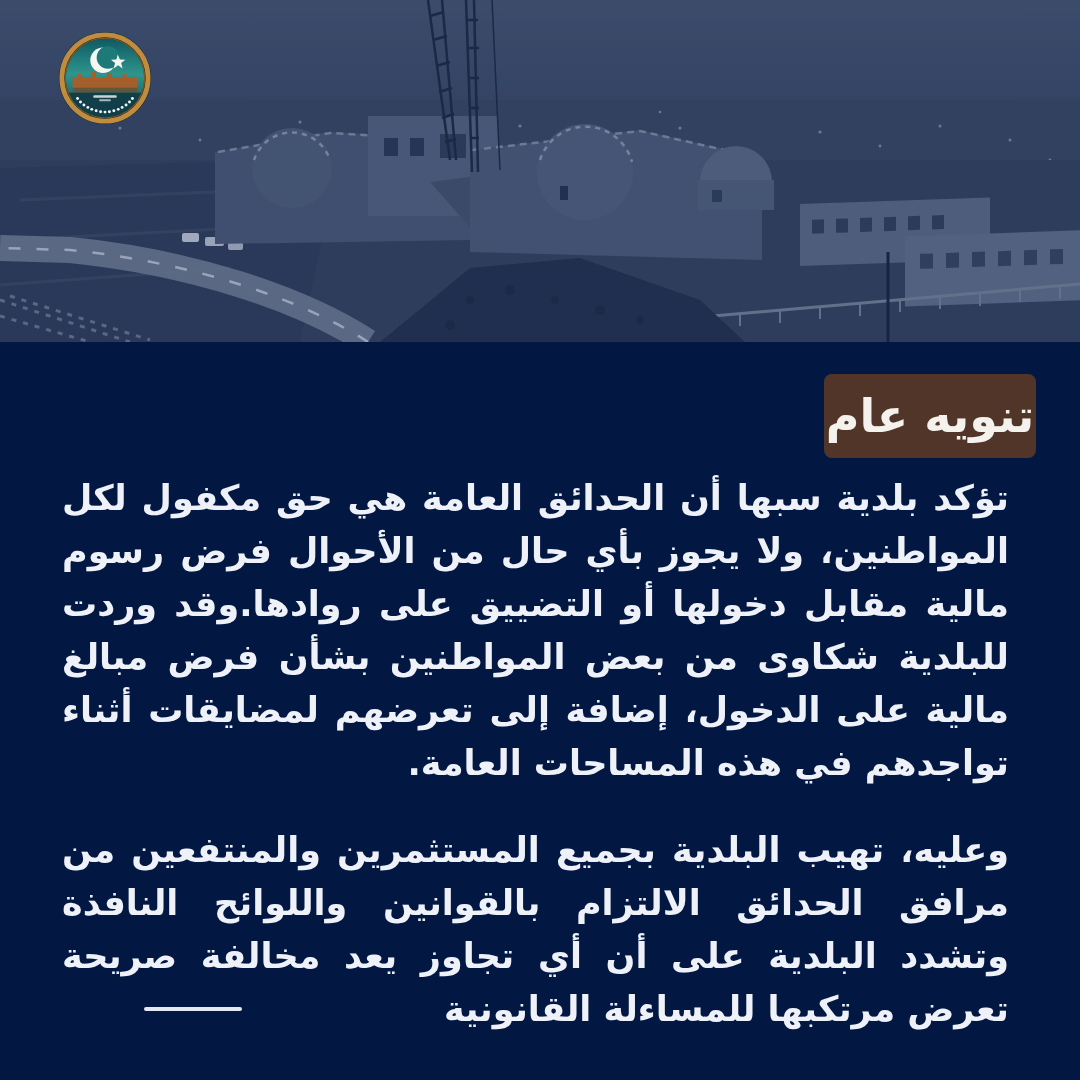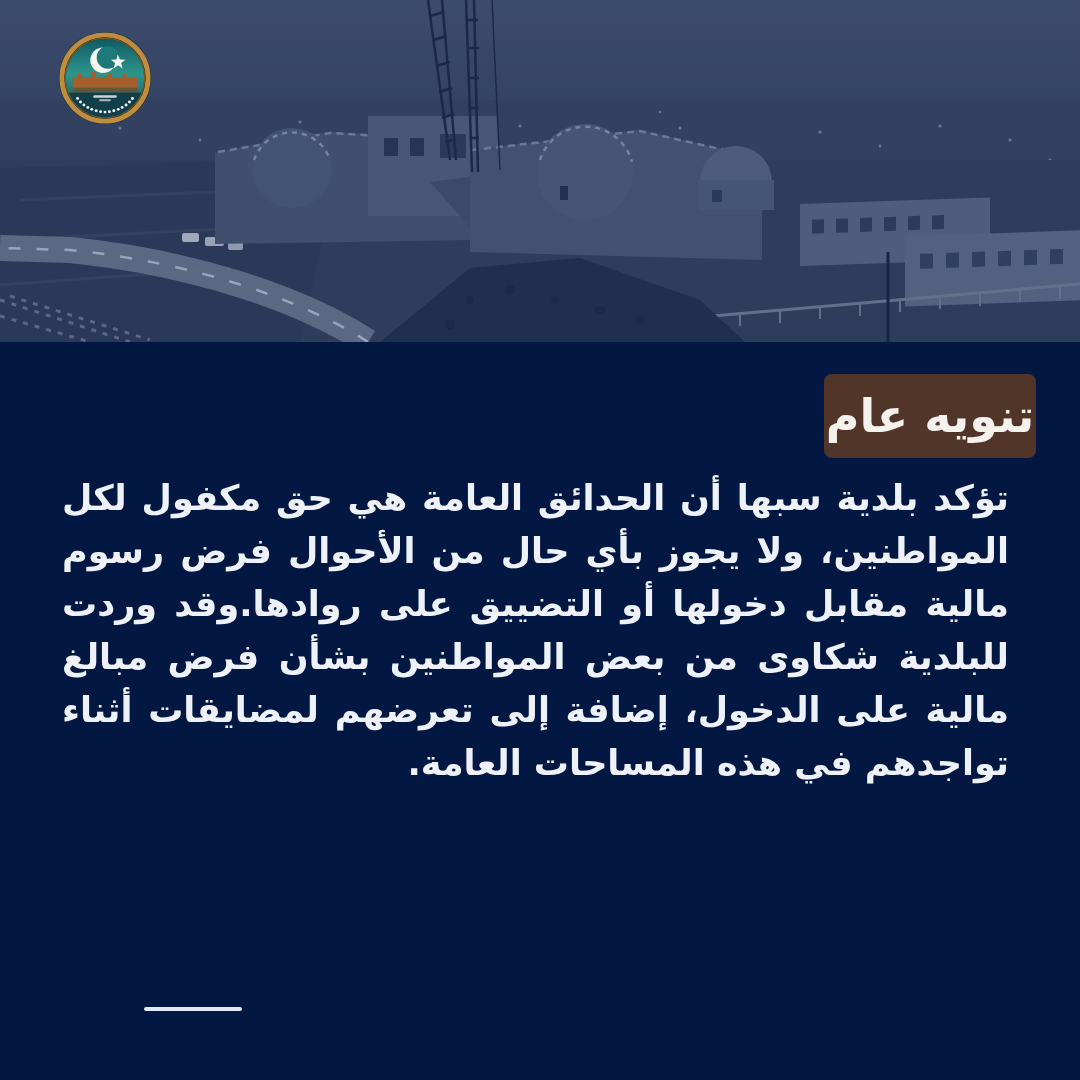--- a/index.html
+++ b/index.html
@@ -214,17 +214,18 @@
       </g>
     </svg>
   </div>
 
   <div class="badge">
     <span>تنويه عام</span>
   </div>
 
   <div class="content">
     <p>تؤكد بلدية سبها أن الحدائق العامة هي حق مكفول لكل المواطنين، ولا يجوز بأي حال من الأحوال فرض رسوم مالية مقابل دخولها أو التضييق على روادها.وقد وردت للبلدية شكاوى من بعض المواطنين بشأن فرض مبالغ مالية على الدخول، إضافة إلى تعرضهم لمضايقات أثناء تواجدهم في هذه المساحات العامة.</p>
+    <p>وعليه، تهيب البلدية بجميع المستثمرين والمنتفعين من مرافق الحدائق الالتزام بالقوانين واللوائح النافذة وتشدد البلدية على أن أي تجاوز يعد مخالفة صريحة تعرض مرتكبها للمساءلة القانونية</p>
   </div>
 
   <div class="divider"></div>
 
 </div>
 
 </body></html>

